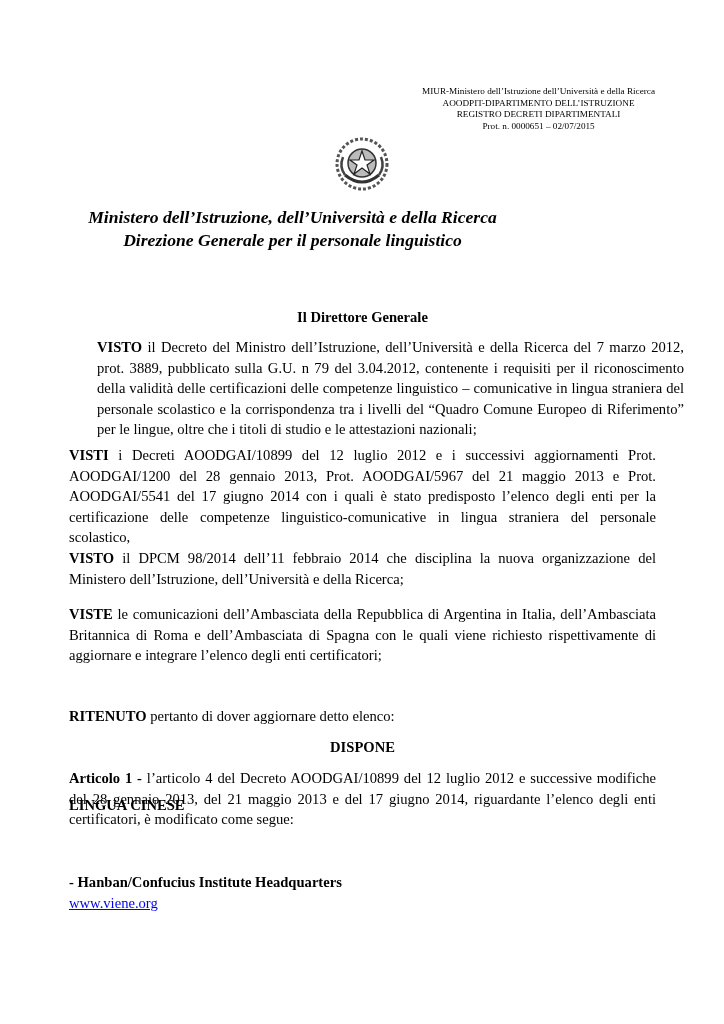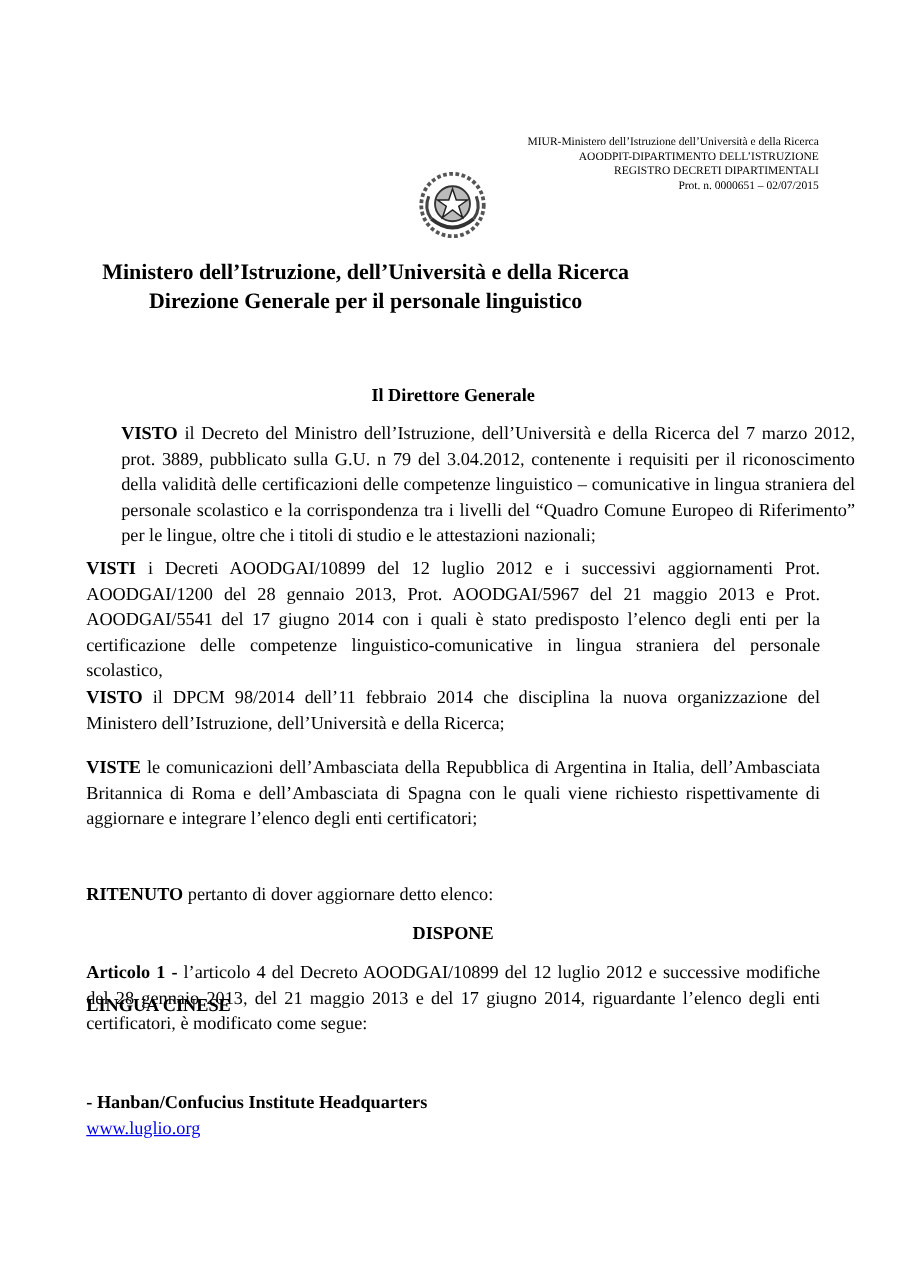--- a/index.html
+++ b/index.html
@@ -1,27 +1,27 @@
 <!DOCTYPE html>
 <html><head>
 <meta charset="utf-8">
 <style>
   html, body { margin: 0; padding: 0; background: #ffffff; }
   body {
     width: 724px; height: 1024px; position: relative; overflow: hidden;
     font-family: "Liberation Serif", "DejaVu Serif", serif; color: #000;
   }
   .header-meta {
-    position: absolute; top: 86px; right: 69px; text-align: right;
-    font-size: 9.2px; line-height: 11.6px; margin-top: 22px;
+    position: absolute; top: 86px; right: 69px; text-align: center;
+    font-size: 9.2px; line-height: 11.6px;
   }
   .emblem { position: absolute; left: 335px; top: 137px; width: 54px; height: 54px; }
   .titles {
     position: absolute; top: 206px; left: 0; width: 585px; text-align: center;
-    font-weight: bold; font-size: 17.6px; line-height: 23px;
+    font-style: italic; font-weight: bold; font-size: 17.6px; line-height: 23px;
   }
   .body-wrap { position: absolute; left: 69px; top: 0; width: 587px; }
   .p {
     position: absolute; left: 0; width: 587px; font-size: 14.6px; line-height: 20.5px;
     text-align: justify; text-align-last: left;
   }
   .center { text-align: left; text-align-last: center; font-weight: bold; }
   b { font-weight: bold; }
   a { color: #0000ee; text-decoration: underline; }
 </style>
@@ -77,15 +77,15 @@
   <div class="p center" style="top:737px;">DISPONE</div>
 
   <div class="p" style="top:768px;">
     <b>Articolo 1 -</b><span> l’articolo 4 del Decreto AOODGAI/10899 del 12 luglio 2012 e successive modifiche del 28 gennaio 2013, del 21 maggio 2013 e del 17 giugno 2014, riguardante l’elenco degli enti certificatori, è modificato come segue:</span>
   </div>
 
   <div class="p" style="top:795px;font-weight:bold;">LINGUA CINESE</div>
 
   <div class="p" style="top:872px;">
     <div style="font-weight:bold;">- Hanban/Confucius Institute Headquarters</div>
-    <div><a href="#">www.luglio.org</a></div>
+    <div><a href="#">www.viene.org</a></div>
   </div>
 </div>
 
 </body></html>

